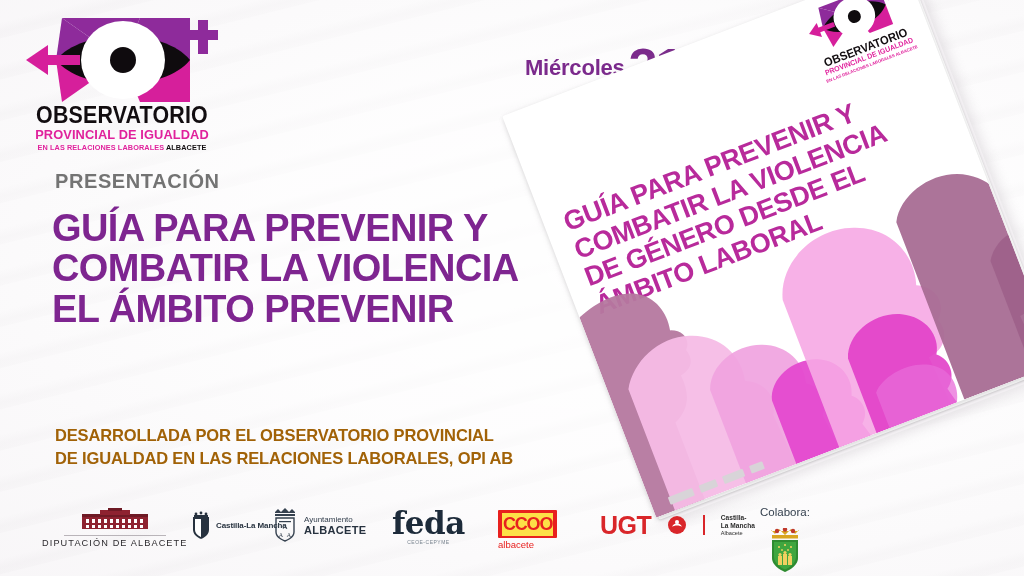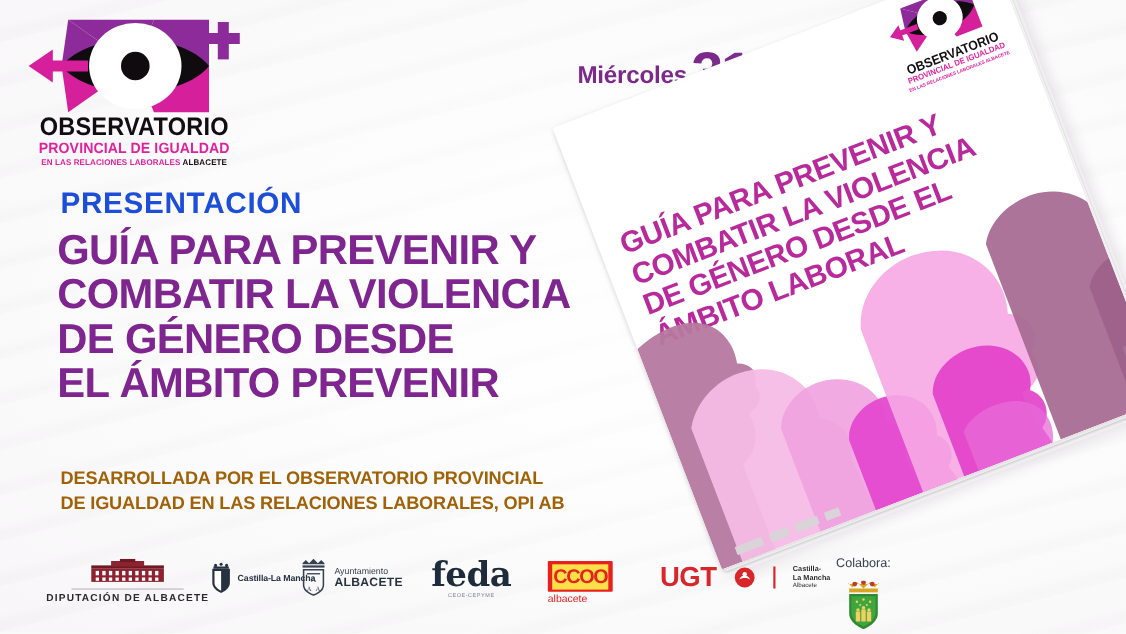--- a/index.html
+++ b/index.html
@@ -76,21 +76,21 @@
   .date-time {
     font-size:14.5px; color:#c72a82; margin-top:5px; font-weight:normal;
   }
   .date-place {
     font-size:14.5px; color:#c72a82; margin-top:2px; font-weight:normal;
   }
 
   
   .presentacion {
     position:absolute; left:55px; top:170px;
-    font-size:27px; font-weight:bold; color:#1d4ed8; letter-spacing:.6px;
+    font-size:20px; font-weight:bold; color:#737373; letter-spacing:.6px;
   }
   .main-title {
     position:absolute; left:52px; top:208px; width:560px;
     font-size:38px; font-weight:bold; color:#7e2590;
     line-height:1.06; letter-spacing:-.6px;
   }
   .main-title div { white-space:nowrap; }
 
   .developed {
     position:absolute; left:55px; top:424px; width:580px;
@@ -166,21 +166,21 @@
   .footer {
     position:absolute; left:0; right:0; bottom:6px; height:70px;
   }
   .partner {
     position:absolute; display:flex; align-items:center; gap:6px;
   }
   .partner-stack { display:flex; flex-direction:column; align-items:center; }
 
   .dip-line { width:102px; height:1px; background:#b9b4b9; margin:3px 0 2px; }
   .dip-label {
-    font-size:9.2px; color:#2c2a2e; letter-spacing:1.1px; font-weight:bold;
+    font-size:9.2px; color:#2c2a2e; letter-spacing:1.1px; font-weight:normal;
   }
 
   .clm-label { font-size:8px; font-weight:bold; color:#27323f; letter-spacing:-.1px; }
 
   .ayto-l1 { font-size:8px; color:#35414f; line-height:1.1; }
   .ayto-l2 { font-size:11px; font-weight:bold; color:#27323f; line-height:1.1; letter-spacing:.3px; }
 
   .feda-word { font-size:31px; color:#1d2b3a; line-height:.9; font-family:"DejaVu Serif", serif; font-weight:bold; letter-spacing:-.5px; }
   .feda-sub { font-size:5px; color:#7a8590; letter-spacing:.5px; margin-top:1px; text-align:center; }
 
@@ -318,21 +318,20 @@
       </div>
     </div>
   </div>
 </div>
 
 <div class="presentacion">PRESENTACIÓN</div>
 
 <div class="main-title">
   <div>GUÍA PARA PREVENIR  Y</div>
   <div>COMBATIR LA VIOLENCIA</div>
-  <div>DE GÉNERO DESDE</div>
   <div>EL ÁMBITO PREVENIR</div>
 </div>
 
 <div class="developed">
   <div>DESARROLLADA POR EL OBSERVATORIO PROVINCIAL</div>
   <div>DE IGUALDAD EN LAS RELACIONES LABORALES, OPI AB</div>
 </div>
 
 <div class="footer">
 

